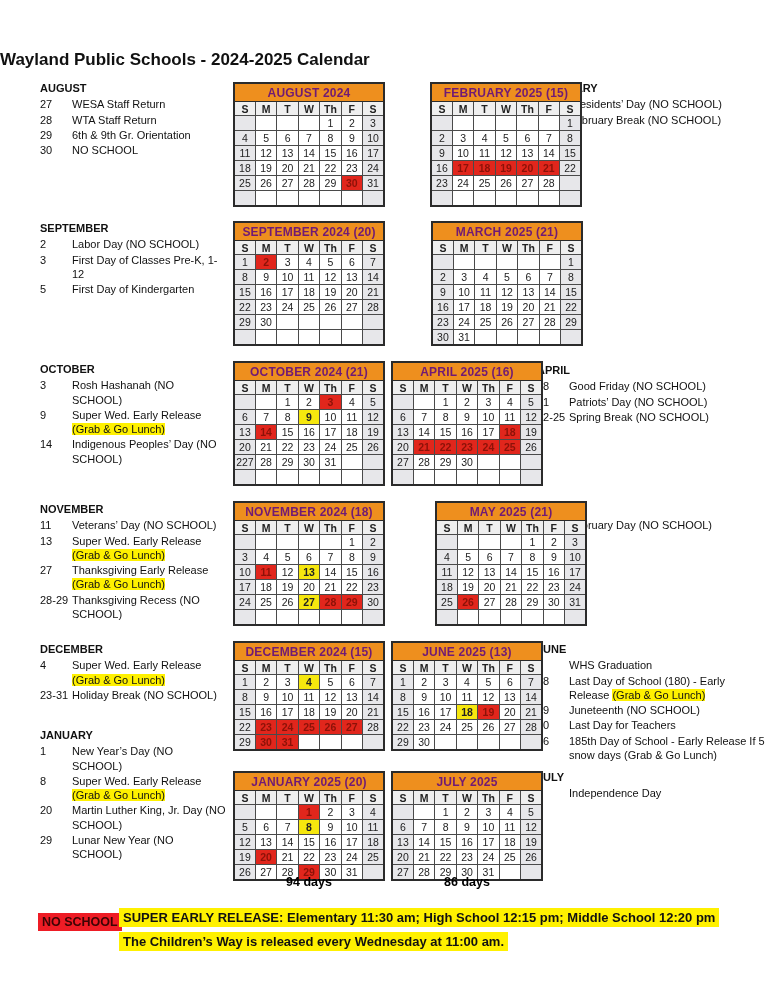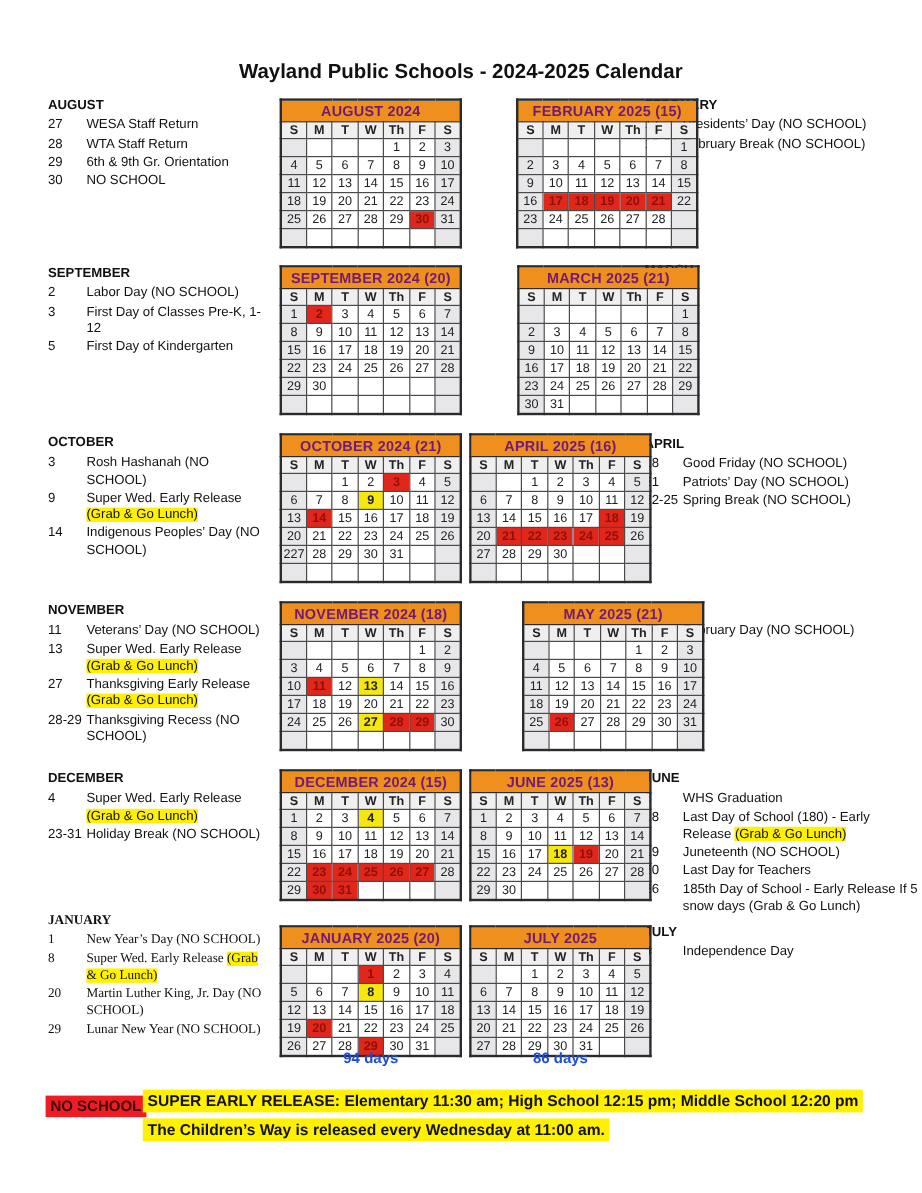--- a/index.html
+++ b/index.html
@@ -1,21 +1,21 @@
 <!DOCTYPE html>
 <html style="--orange: #ee8f1e; --red: #e1261c; --yellow: #f6e70e; --note-hl: #fff100; --legend-red: #ee1c25;"><head>
 <meta charset="utf-8">
 <style>
   html,body{margin:0;padding:0;}
   body{
     width:768px;height:994px;position:relative;background:#ffffff;
     font-family:"Liberation Sans", sans-serif;color:#1a1a1a;overflow:hidden;
   }
   .title{
-    position:absolute;top:50px;left:0;width:768px;text-align:center;
+    position:absolute;top:50px;left:0;width:768px;text-align:left;
     font-size:17px;font-weight:bold;color:#111;margin:0;
   }
   
   .cal{position:absolute;width:152px;}
   .cal table{border-collapse:collapse;width:100%;table-layout:fixed;border:2px solid #2b2b2b;}
   .cal th,.cal td{
     border:1px solid #4a4a4a;text-align:center;padding:0;background:#fff;
     font-size:10.5px;height:14px;color:#222;overflow:hidden;white-space:nowrap;
   }
   .cal .mh{
@@ -27,21 +27,21 @@
   .cal td.red{background:var(--red,#e1261c);color:#8c1208;font-weight:bold;}
   .cal td.yellow{background:var(--yellow,#f6e70e);color:#222;font-weight:bold;}
   
   .notes{position:absolute;font-size:11px;line-height:1.3;color:#111;}
   .notes .nh{font-weight:bold;font-size:11px;margin:0 0 2px 0;}
   .nitem{display:flex;margin-bottom:1px;}
   .nnum{flex:0 0 32px;}
   .ntext{flex:1;}
   .hl{background:var(--note-hl,#fff100);}
   
-  .days-label{position:absolute;width:152px;text-align:center;font-weight:bold;font-size:12.5px;color:#1d4ed8;}
+  .days-label{position:absolute;width:152px;text-align:center;font-weight:bold;font-size:12.5px;color:#000000;}
   .legend-red{
     position:absolute;left:38px;top:913px;background:var(--legend-red,#ee1c25);
     color:#3d0404;font-weight:bold;font-size:12.5px;padding:2px 4px;
   }
   .legend-line{position:absolute;left:119px;font-weight:bold;font-size:13px;color:#111;}
   .legend-line .ylw{background:var(--note-hl,#fff100);padding:2px 4px;display:inline-block;}
   .ll1{top:908px;}
   .ll2{top:932px;}
 </style>
 </head>
@@ -182,21 +182,21 @@
       </div>
       <div class="nitem">
         <div class="nnum">20</div>
         <div class="ntext">Last Day for Teachers</div>
       </div>
       <div class="nitem">
         <div class="nnum">26</div>
         <div class="ntext">185th Day of School - Early Release If 5 snow days (Grab &amp; Go Lunch)</div>
       </div>
     </div>
-  <div class="notes" style="left:40px;top:760px;width:186px;font-family:Liberation Serif, serif;">
+  <div class="notes" style="left:40px;top:728px;width:186px;">
       <div class="nh">JANUARY</div>
       <div class="nitem">
         <div class="nnum">1</div>
         <div class="ntext">New Year’s Day (NO SCHOOL)</div>
       </div>
       <div class="nitem">
         <div class="nnum">8</div>
         <div class="ntext">Super Wed. Early Release <span class="hl">(Grab &amp; Go Lunch)</span></div>
       </div>
       <div class="nitem">

